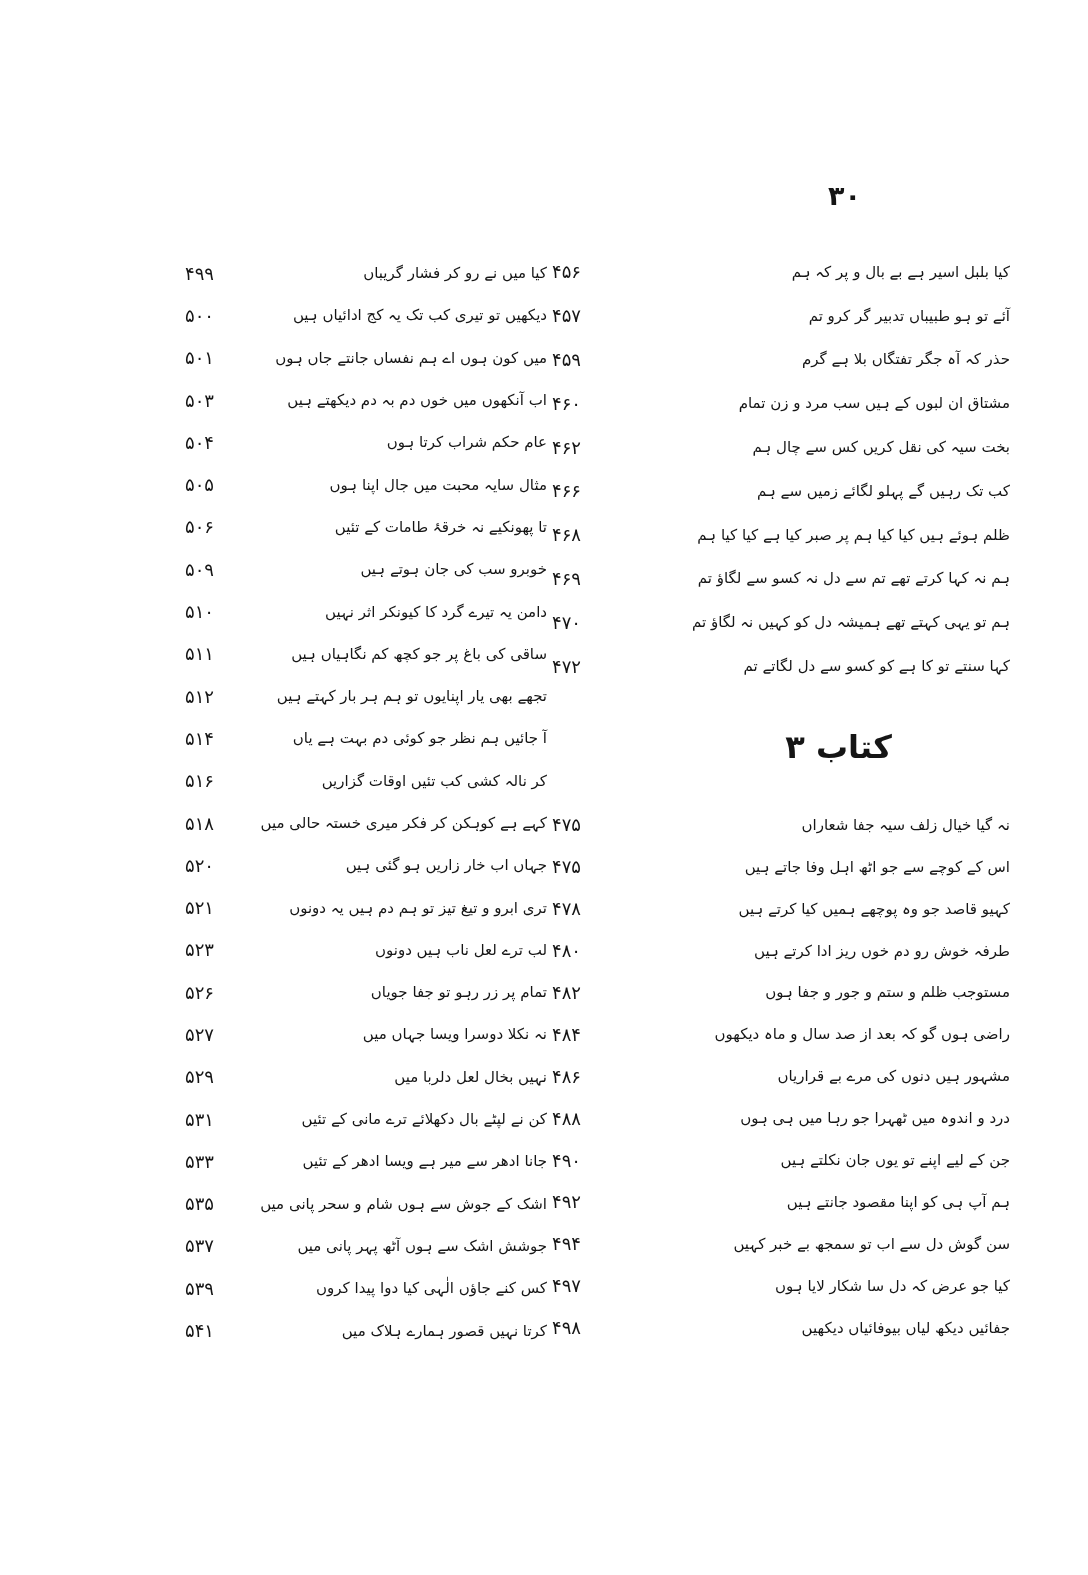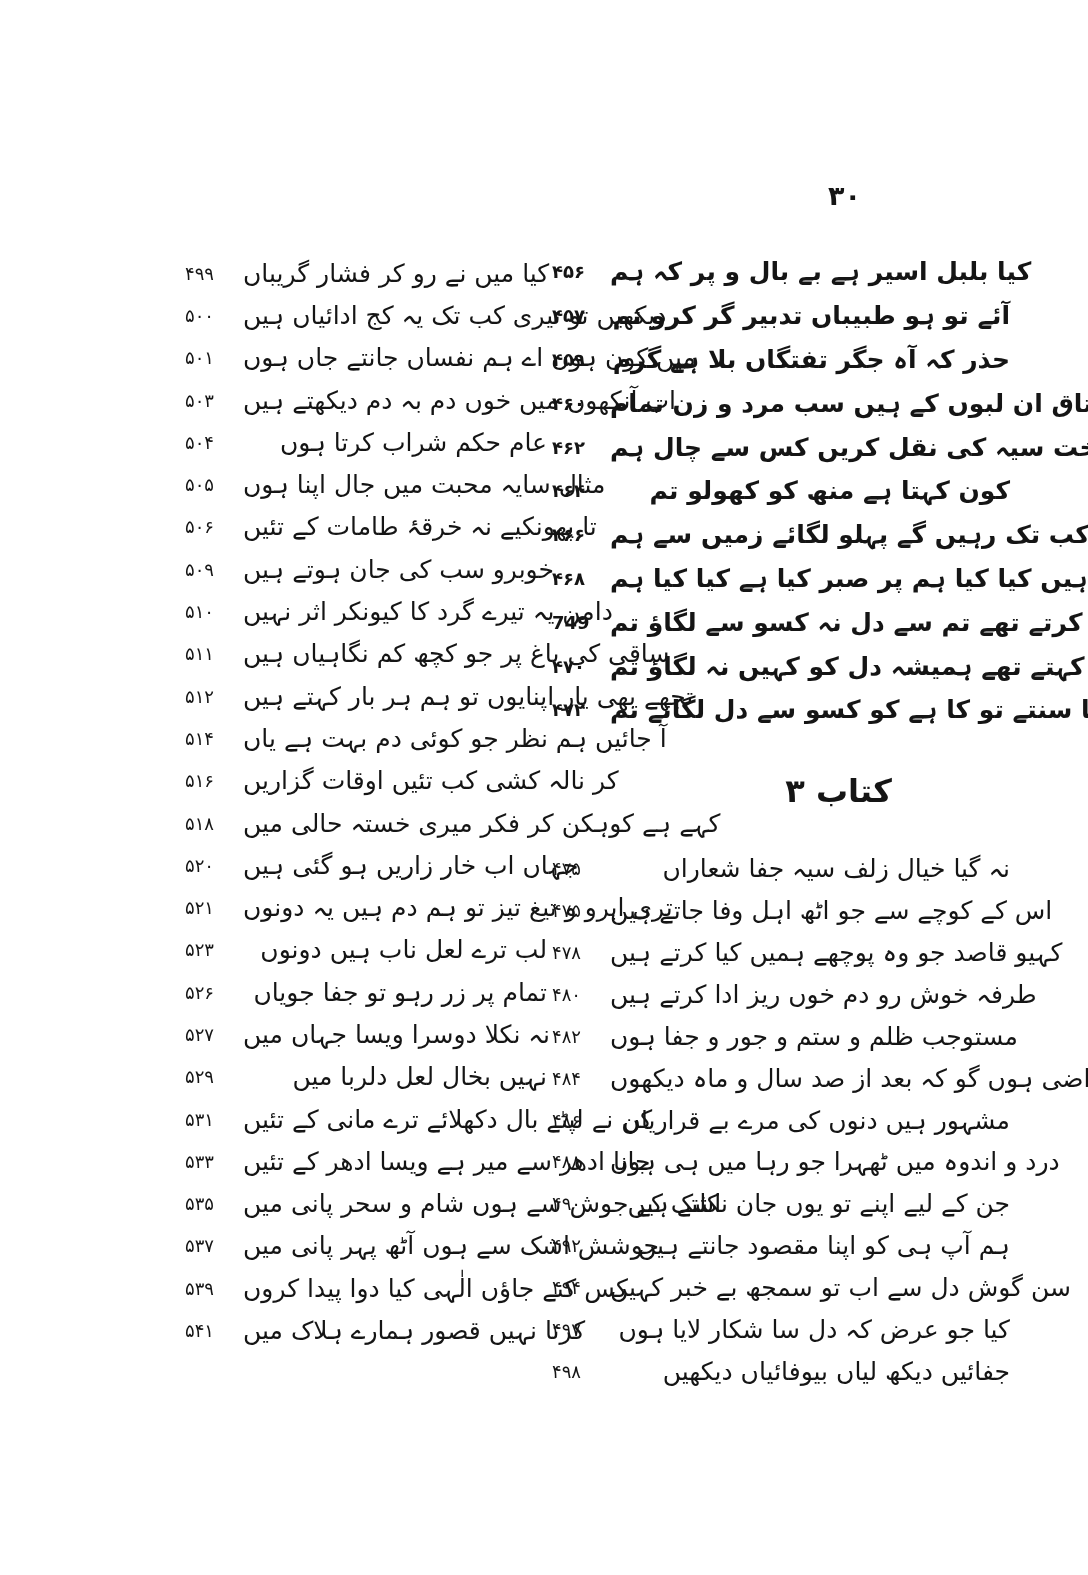--- a/index.html
+++ b/index.html
@@ -22,32 +22,32 @@
     display: flex; flex-direction: column;
   }
   .col-left  { left: 185px; top: 252px; width: 362px; }
   .col-right { left: 552px; top: 250px; width: 458px; }
   .row {
     display: flex; flex-direction: row;
     justify-content: space-between; align-items: center;
     direction: ltr;
   }
   .col-left  .row { height: 42.3px; }
-  .sec1 .row { height: 43.8px; font-weight: bold; }
+  .sec1 .row { height: 43.8px; }
   .sec2 .row { height: 41.9px; }
   .num {
     font-size: 18px;
     direction: rtl;
     min-width: 58px;
     text-align: left;
     white-space: nowrap;
   }
   .line {
     direction: rtl; text-align: right;
-    font-size: 25px;
+    font-size: 15px;
     white-space: nowrap;
   }
   .book-heading {
     direction: rtl;
     text-align: center;
     padding-left: 115px; 
     font-size: 32px; font-weight: bold;
     margin: 28px 0 26px 0;
     height: 62px; line-height: 62px;
   }
@@ -213,37 +213,33 @@
       <div class="row">
         <span class="num">۴۶۰</span>
         <span class="line">مشتاق ان لبوں کے ہیں سب مرد و زن تمام</span>
       </div>
 
       <div class="row">
         <span class="num">۴۶۲</span>
         <span class="line">بخت سیہ کی نقل کریں کس سے چال ہم</span>
       </div>
 
-      <div class="row">
-        <span class="num">۴۶۴</span>
-        <span class="line">کون کہتا ہے منھ کو کھولو تم</span>
-      </div>
 
       <div class="row">
         <span class="num">۴۶۶</span>
         <span class="line">کب تک رہیں گے پہلو لگائے زمیں سے ہم</span>
       </div>
 
       <div class="row">
         <span class="num">۴۶۸</span>
         <span class="line">ظلم ہوئے ہیں کیا کیا ہم پر صبر کیا ہے کیا کیا ہم</span>
       </div>
 
       <div class="row">
-        <span class="num">749</span>
+        <span class="num">۴۶۹</span>
         <span class="line">ہم نہ کہا کرتے تھے تم سے دل نہ کسو سے لگاؤ تم</span>
       </div>
 
       <div class="row">
         <span class="num">۴۷۰</span>
         <span class="line">ہم تو یہی کہتے تھے ہمیشہ دل کو کہیں نہ لگاؤ تم</span>
       </div>
 
       <div class="row">
         <span class="num">۴۷۲</span>

